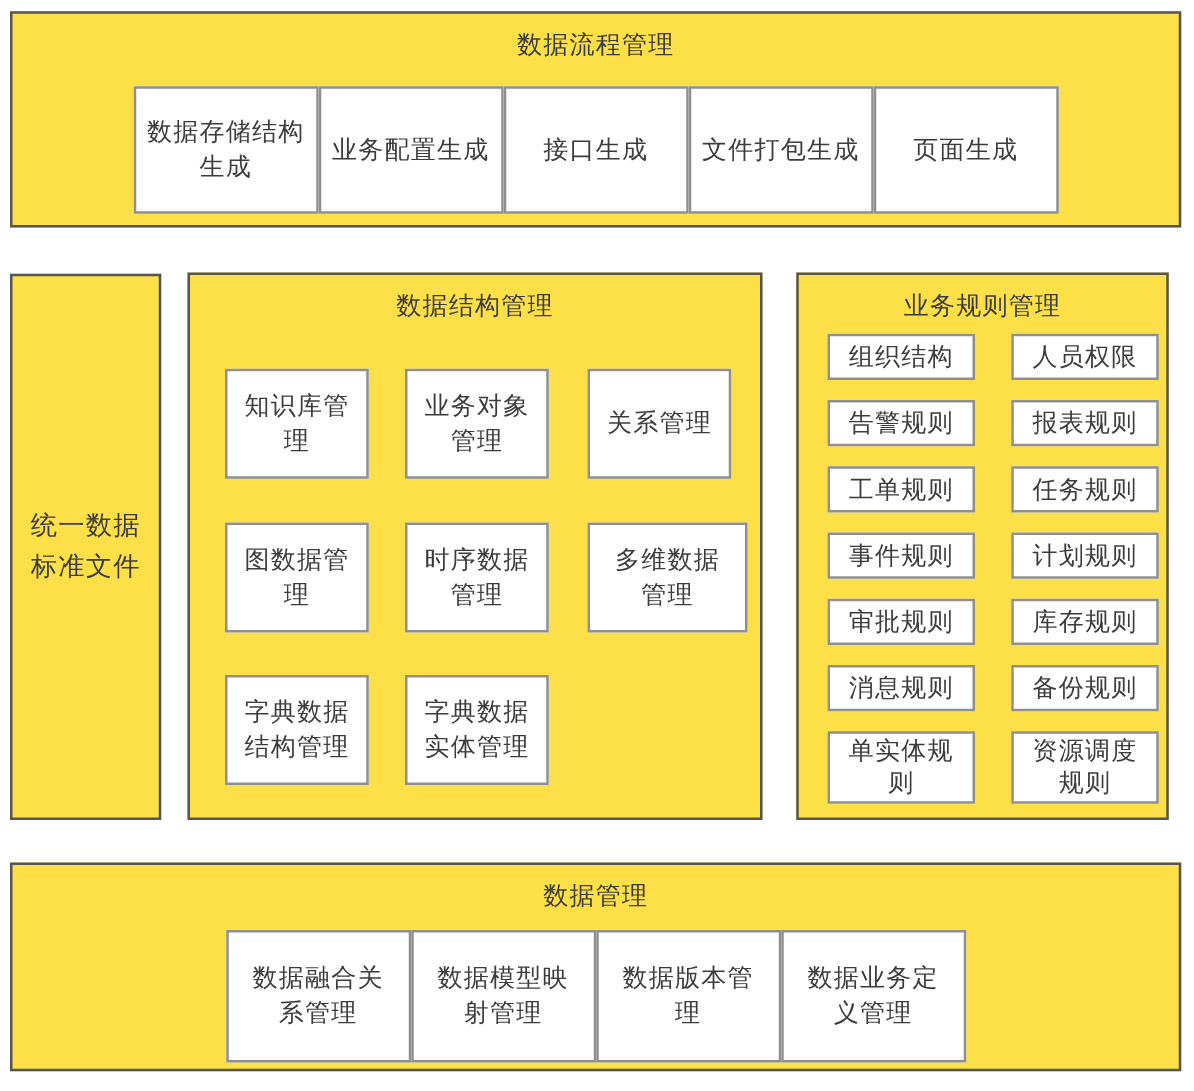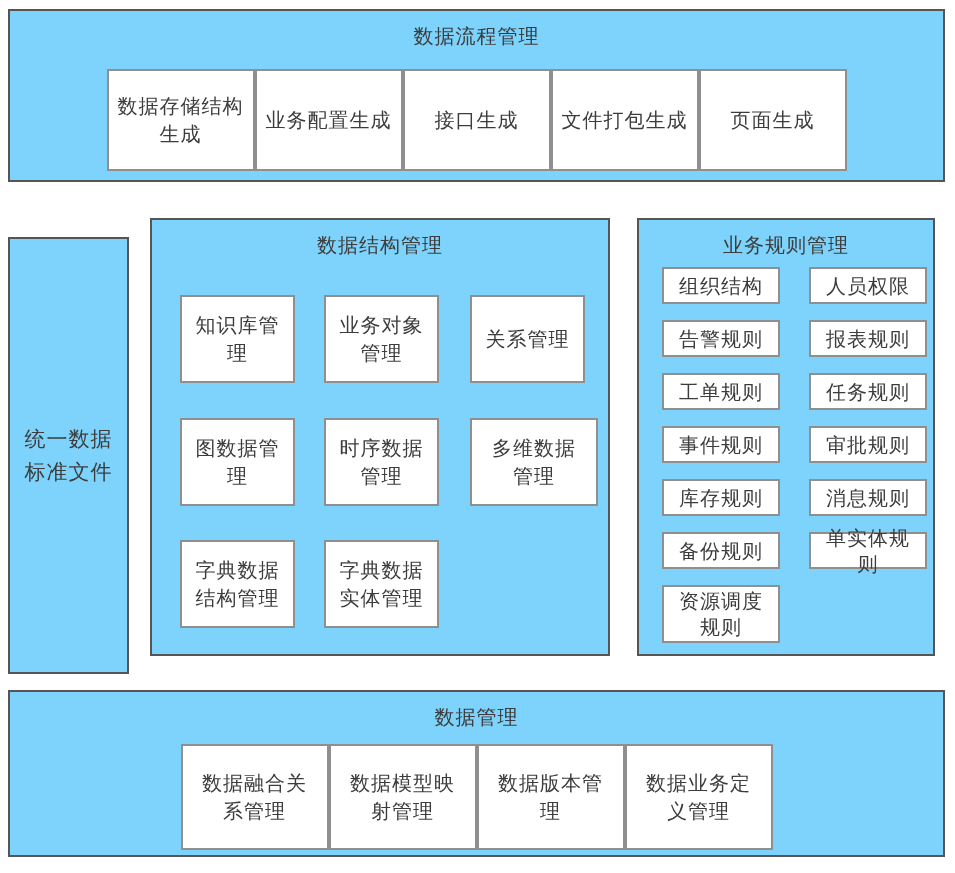--- a/index.html
+++ b/index.html
@@ -11,21 +11,21 @@
   #stage {
     position: relative;
     width: 955px;
     height: 873px;
     background: #ffffff;
     overflow: hidden;
   }
   .panel {
     position: absolute;
     border: 2px solid #555555;
-    background: #7dd3fc;
+    background: #fde047;
     box-sizing: border-box;
   }
   .panel-title {
     padding-top: 13px;
     text-align: center;
     font-size: 20px;
     font-weight: 500;
     line-height: 1.2;
     letter-spacing: 1px;
     color: #3c3c3c;
@@ -93,21 +93,21 @@
     <div class="panel-title">数据流程管理</div>
     <div class="hrow top-row">
       <div class="box">数据存储结构生成</div>
       <div class="box">业务配置生成</div>
       <div class="box">接口生成</div>
       <div class="box">文件打包生成</div>
       <div class="box">页面生成</div>
     </div>
   </div>
 
-  <div class="panel" style="left:8px; top:219px; width:121px; height:437px;margin-top:18px;">
+  <div class="panel" style="left:8px; top:219px; width:121px; height:437px;">
     <div class="vcenter">统一数据标准文件</div>
   </div>
 
   <div class="panel" style="left:150px; top:218px; width:460px; height:438px;">
     <div class="panel-title">数据结构管理</div>
     <div class="box abs-box" style="left:28px;  top:75px;  width:115px; height:88px;">知识库管理</div>
     <div class="box abs-box" style="left:172px; top:75px;  width:115px; height:88px;">业务对象管理</div>
     <div class="box abs-box" style="left:318px; top:75px;  width:115px; height:88px;">关系管理</div>
     <div class="box abs-box" style="left:28px;  top:198px; width:115px; height:88px;">图数据管理</div>
     <div class="box abs-box" style="left:172px; top:198px; width:115px; height:88px;">时序数据管理</div>
@@ -119,20 +119,21 @@
   <div class="panel" style="left:637px; top:218px; width:298px; height:438px;">
     <div class="panel-title">业务规则管理</div>
     <div class="rules-grid">
       <div class="box">组织结构</div>
       <div class="box">人员权限</div>
       <div class="box">告警规则</div>
       <div class="box">报表规则</div>
       <div class="box">工单规则</div>
       <div class="box">任务规则</div>
       <div class="box">事件规则</div>
+      <div class="box">计划规则</div>
       <div class="box">审批规则</div>
       <div class="box">库存规则</div>
       <div class="box">消息规则</div>
       <div class="box">备份规则</div>
       <div class="box">单实体规则</div>
       <div class="box">资源调度规则</div>
     </div>
   </div>
 
   <div class="panel" style="left:8px; top:690px; width:937px; height:167px;">

